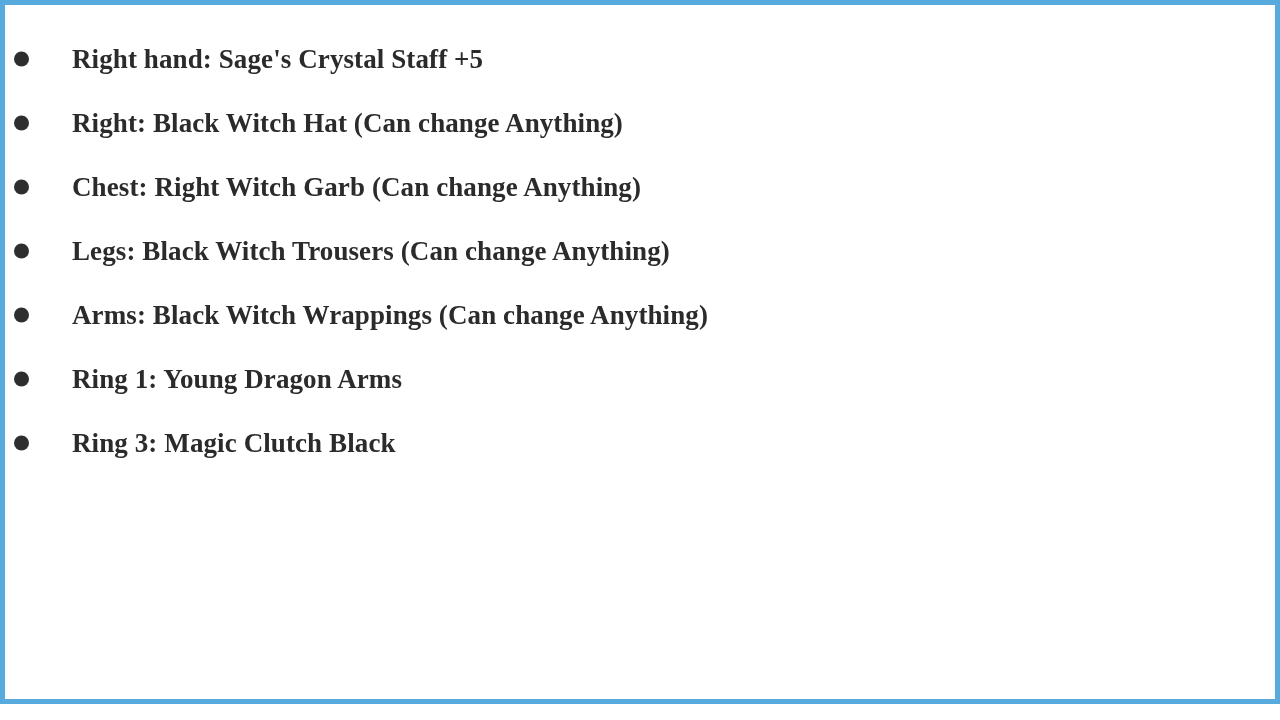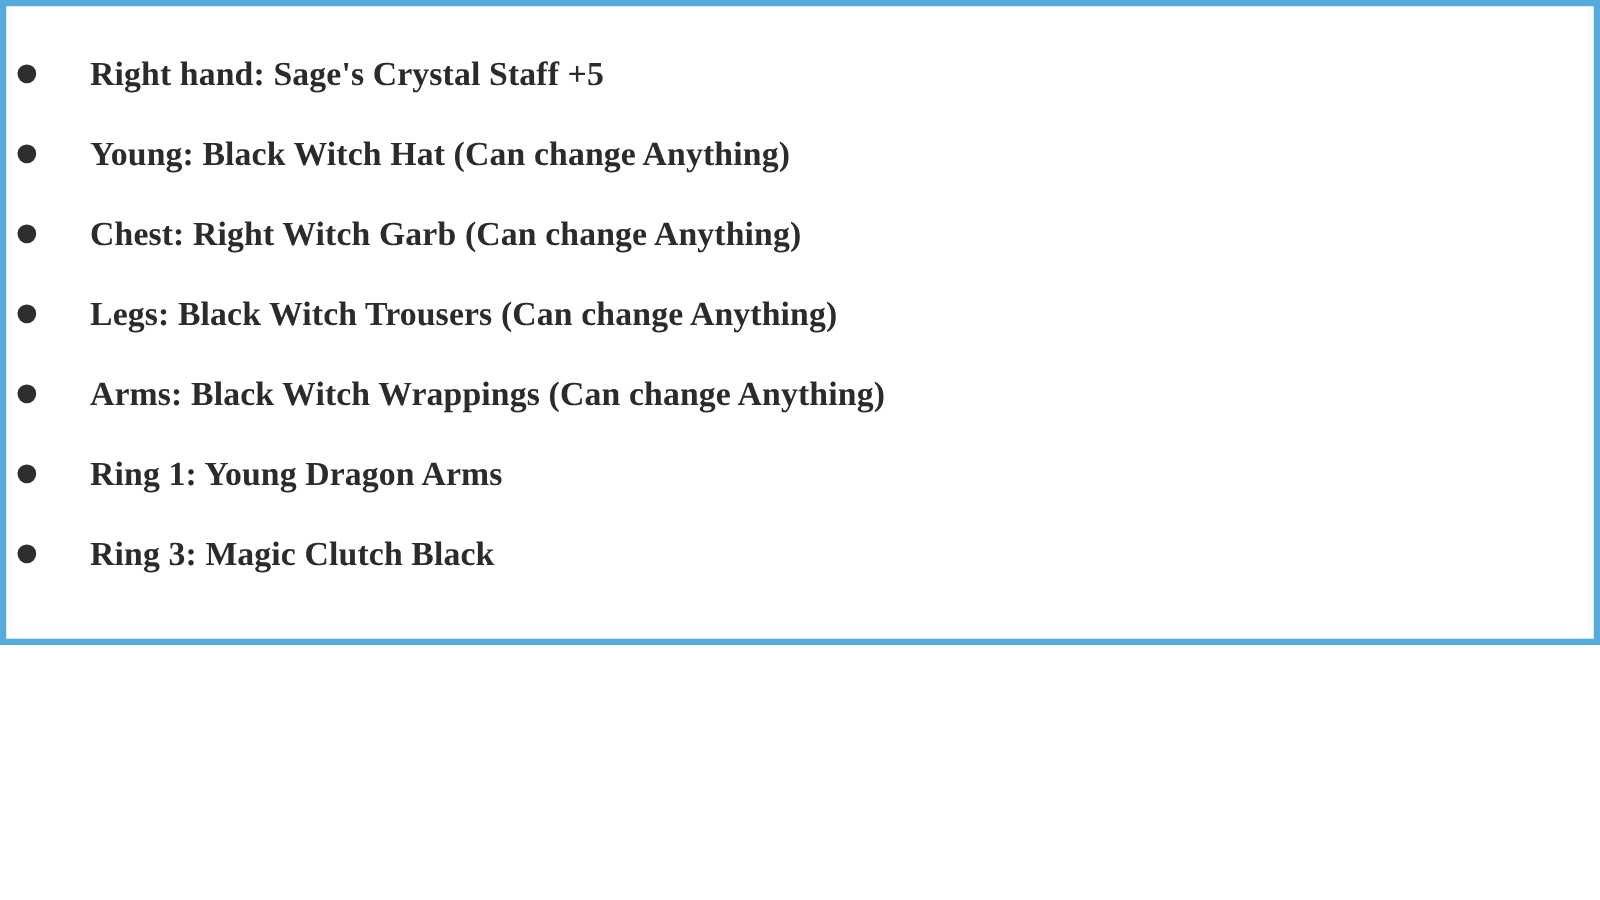--- a/index.html
+++ b/index.html
@@ -10,21 +10,21 @@
   body {
     width: 1280px;
     height: 720px;
     overflow: hidden;
     font-family: "Liberation Serif", "DejaVu Serif", serif;
   }
 
   .page-frame {
     box-sizing: border-box;
     width: 1280px;
-    height: 516px;
+    height: 704px;
     background: #ffffff;
     border: 5px solid #56abdc;
     position: relative;
   }
 
   .equipment-list {
     list-style: none;
     margin: 0;
     padding: 0;
     position: absolute;
@@ -69,21 +69,21 @@
 <div class="page-frame">
   <ul class="equipment-list">
 
     <li class="equipment-item">
       <span class="bullet-icon"></span>
       <span class="item-label">Right hand: Sage's Crystal Staff +5</span>
     </li>
 
     <li class="equipment-item">
       <span class="bullet-icon"></span>
-      <span class="item-label">Young: Black Witch Hat (Can change Anything)</span>
+      <span class="item-label">Right: Black Witch Hat (Can change Anything)</span>
     </li>
 
     <li class="equipment-item">
       <span class="bullet-icon"></span>
       <span class="item-label">Chest: Right Witch Garb (Can change Anything)</span>
     </li>
 
     <li class="equipment-item">
       <span class="bullet-icon"></span>
       <span class="item-label">Legs: Black Witch Trousers (Can change Anything)</span>

